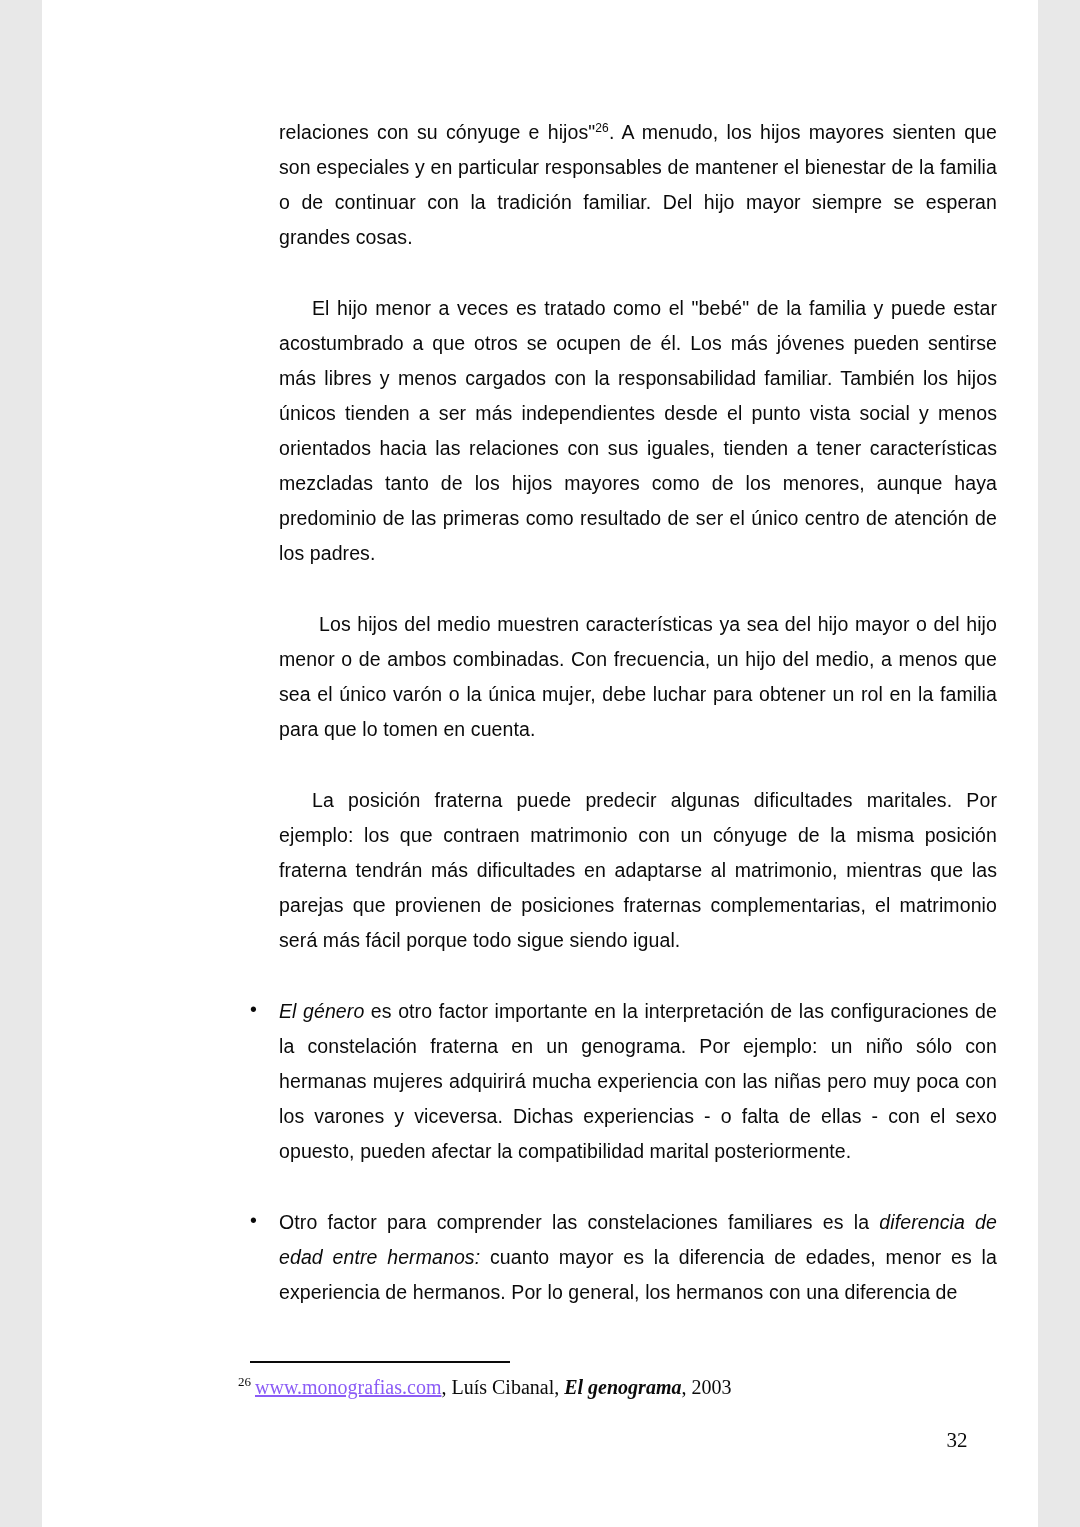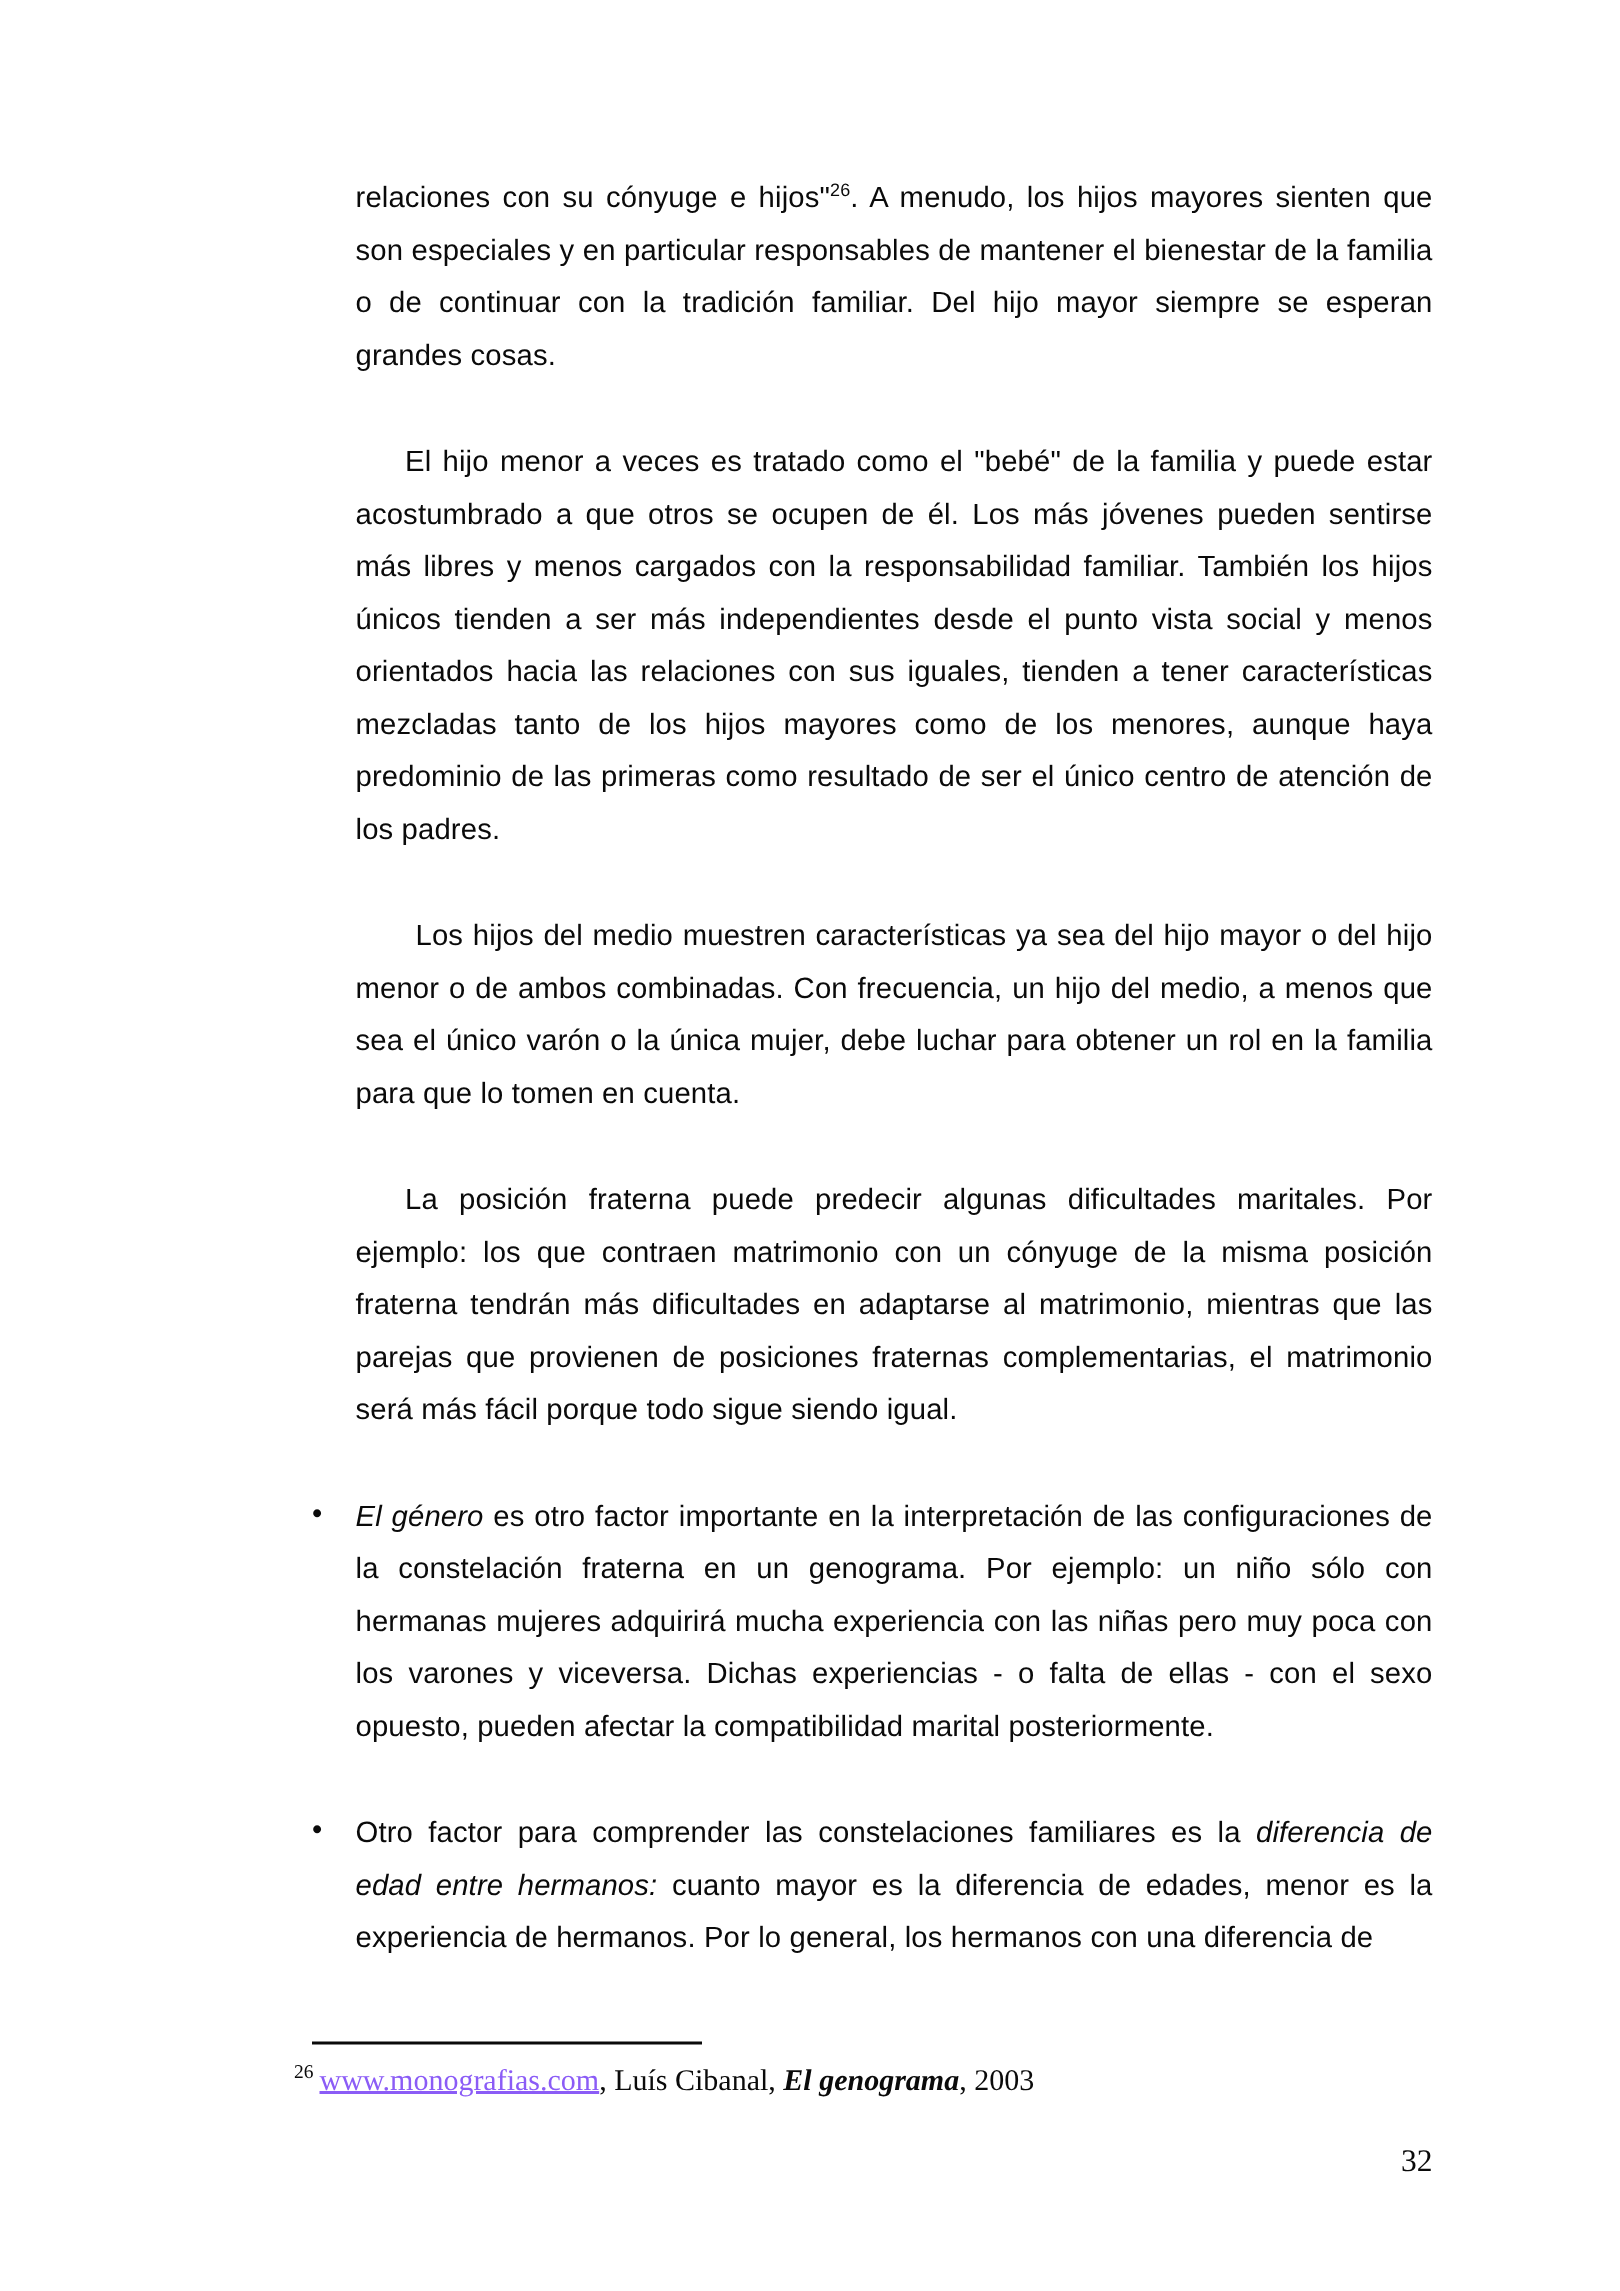--- a/index.html
+++ b/index.html
@@ -2,21 +2,21 @@
 <html><head>
 <meta charset="utf-8">
 <style>
   html, body {
     margin: 0;
     padding: 0;
     background: #e8e8e8;
   }
   .page {
     position: relative;
-    width: 1080px;
+    width: 996px;
     height: 1527px;
     margin: 0 auto;
     background: #ffffff;
     overflow: hidden;
     font-family: "Liberation Sans", sans-serif;
     color: #0a0a0a;
   }
   .content {
     position: absolute;
     left: 237px;
@@ -74,21 +74,21 @@
     vertical-align: super;
     margin-right: 4px;
   }
   .footnote .fn-link { text-decoration: underline; color: #8b5cf6; }
   .footnote .fn-bold { font-weight: bold; font-style: italic; }
   .page-number {
     position: absolute;
     left: 875px;
     top: 1428px;
     width: 80px;
-    text-align: right;
+    text-align: center;
     font-family: "Liberation Serif", serif;
     font-size: 21px;
   }
 </style>
 </head>
 <body>
 
 <div class="page">
 
   <div class="content">

